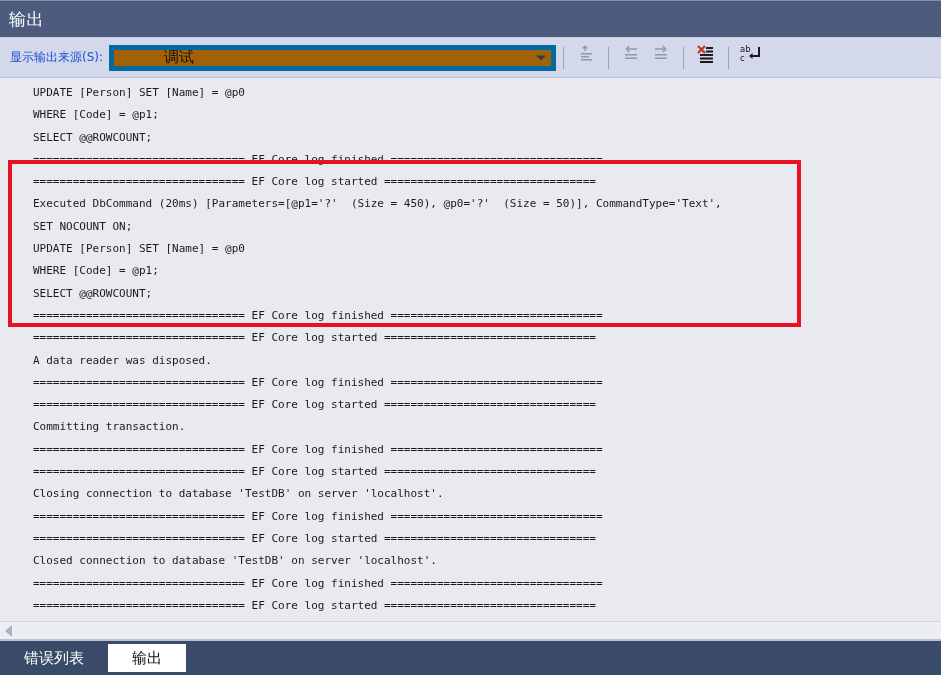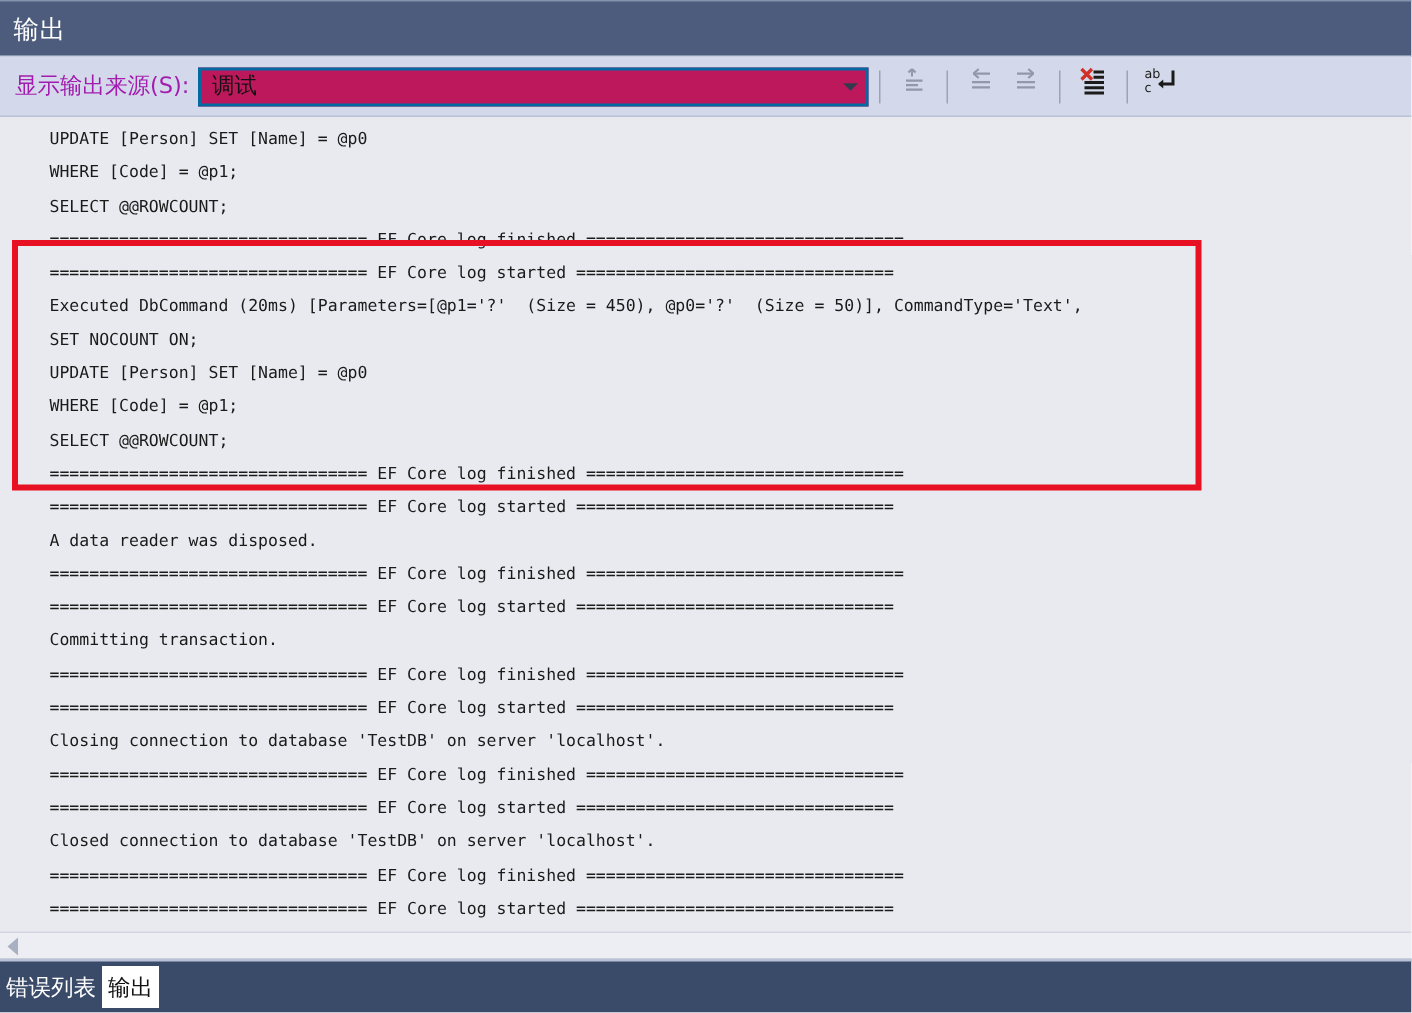--- a/index.html
+++ b/index.html
@@ -46,36 +46,37 @@
     height: 40px;
     background: #d3d9ea;
     border-bottom: 1px solid #b9c1d6;
     box-sizing: border-box;
     display: flex;
     align-items: center;
     flex: 0 0 auto;
     position: relative;
   }
   .toolbar-label {
-    font-size: 15px;
-    color: #a21caf;
+    font-size: 12px;
+    color: #1d4ed8;
     padding-left: 10px;
     padding-right: 6px;
     white-space: nowrap;
     font-family: "DejaVu Sans", "Liberation Sans", sans-serif;
   }
   .combo {
     width: 447px;
     height: 26px;
-    background: #be185d;
-    border: 2px solid #0369a1;
-    box-sizing: border-box;
-    display: flex;
-    align-items: center;
-    position: relative;
+    background: #a16207;
+    border: 5px solid #0369a1;
+    box-sizing: border-box;
+    display: flex;
+    align-items: center;
+    position: relative;
+    padding-left: 43px;
   }
   .combo .combo-value {
     font-size: 15px;
     color: #111;
     padding-left: 7px;
     font-family: "DejaVu Sans", "Liberation Sans", sans-serif;
   }
   .combo .combo-arrow {
     position: absolute;
     right: 5px;
@@ -163,21 +164,21 @@
     background: #3a4a69;
     display: flex;
     align-items: stretch;
     flex: 0 0 auto;
     border-top: 2px solid #b9c1d6;
     box-sizing: border-box;
   }
   .tab {
     display: flex;
     align-items: center;
-    padding: 0 4px;
+    padding: 0 24px;
     font-size: 15px;
     color: #ffffff;
     white-space: nowrap;
     font-family: "DejaVu Sans", "Liberation Sans", sans-serif;
   }
   .tab.active {
     background: #ffffff;
     color: #111111;
     margin: 3px 0 3px 0;
   }

